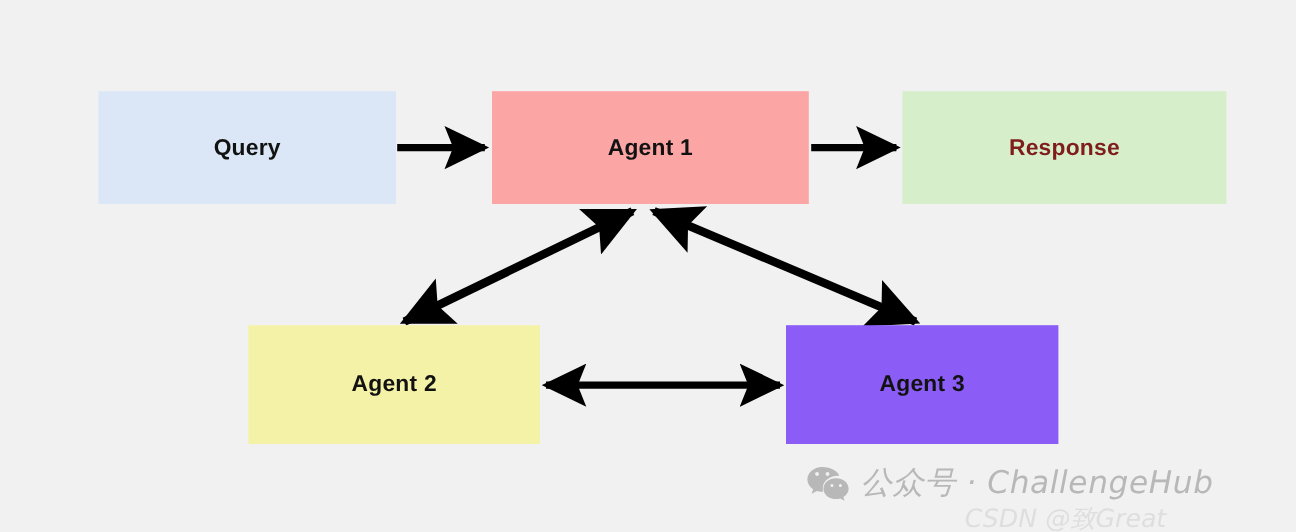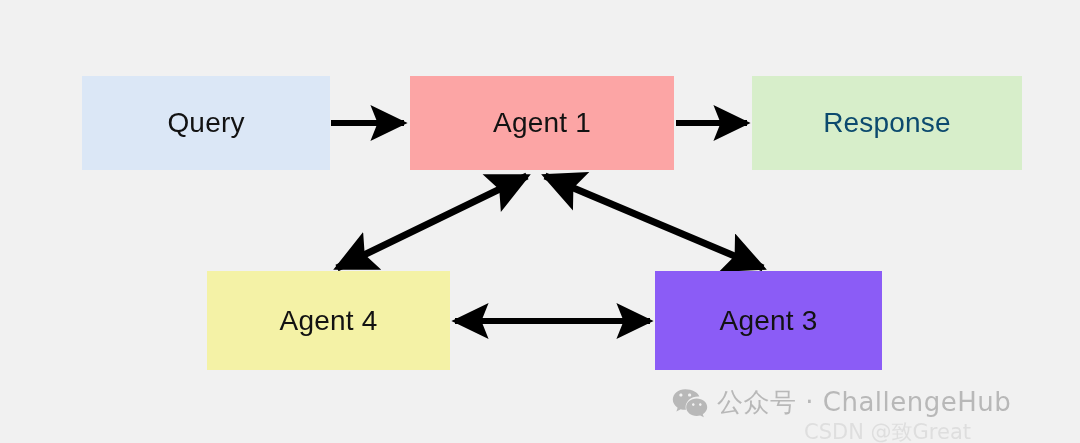--- a/index.html
+++ b/index.html
@@ -20,24 +20,24 @@
     height: 443px;
   }
   .node {
     position: absolute;
     display: flex;
     align-items: center;
     justify-content: center;
     box-sizing: border-box;
   }
   .node-label {
-    font-size: 28px;
+    font-size: 19px;
     color: #121212;
     letter-spacing: 0.2px;
-    font-weight: 400;
+    font-weight: 700;
     line-height: 1;
     white-space: nowrap;
   }
   #node-query {
     left: 82px;  top: 76px;  width: 248px; height: 94px;
   }
   #node-agent1 {
     left: 410px; top: 76px;  width: 264px; height: 94px;
   }
   #node-response {
@@ -55,20 +55,21 @@
     width: 1080px;
     height: 443px;
     pointer-events: none;
   }
   #watermark {
     position: absolute;
     left: 672px;
     top: 385px;
     width: 400px;
     height: 58px;
+    font-style: italic;
   }
   .wm-primary {
     position: absolute;
     left: 0;
     top: 0;
     display: flex;
     align-items: center;
     gap: 9px;
   }
   .wm-text {
@@ -126,25 +127,25 @@
 
   <div class="node" id="node-query" style="left: 82px; top: 76px; width: 248px; height: 94px; background: rgb(219, 231, 246);">
     <span class="node-label" style="color: rgb(18, 18, 18);">Query</span>
   </div>
 
   <div class="node" id="node-agent1" style="left: 410px; top: 76px; width: 264px; height: 94px; background: #fca5a5;">
     <span class="node-label" style="color: rgb(18, 18, 18);">Agent 1</span>
   </div>
 
   <div class="node" id="node-response" style="left: 752px; top: 76px; width: 270px; height: 94px; background: rgb(215, 238, 202);">
-    <span class="node-label" style="color: #0c4a6e;">Response</span>
+    <span class="node-label" style="color: #7f1d1d;">Response</span>
   </div>
 
   <div class="node" id="node-agent2" style="left: 207px; top: 271px; width: 243px; height: 99px; background: rgb(244, 242, 166);">
-    <span class="node-label" style="color: rgb(18, 18, 18);">Agent 4</span>
+    <span class="node-label" style="color: rgb(18, 18, 18);">Agent 2</span>
   </div>
 
   <div class="node" id="node-agent3" style="left: 655px; top: 271px; width: 227px; height: 99px; background: #8b5cf6;">
     <span class="node-label" style="color: rgb(18, 18, 18);">Agent 3</span>
   </div>
 
   <div id="watermark">
     <div class="wm-primary">
       <svg width="36" height="30" viewBox="0 0 36 30" xmlns="http://www.w3.org/2000/svg">
         <path d="M13.2 1.2C6.3 1.2 0.8 5.9 0.8 11.6c0 3.3 1.9 6.2 4.8 8.1l-1.2 3.7 4.3-2.2c1.4 0.4 2.5 0.6 4.1 0.6 0.4 0 0.8 0 1.2-0.05-0.3-0.9-0.4-1.8-0.4-2.8 0-5.8 5.6-10.5 12.5-10.5 0.5 0 0.9 0.02 1.3 0.07C26.2 4.7 20.3 1.2 13.2 1.2z M8.9 8.6c-0.9 0-1.6-0.7-1.6-1.6 0-0.9 0.7-1.6 1.6-1.6 0.9 0 1.6 0.7 1.6 1.6C10.5 7.9 9.8 8.6 8.9 8.6z M17.6 8.6c-0.9 0-1.6-0.7-1.6-1.6 0-0.9 0.7-1.6 1.6-1.6 0.9 0 1.6 0.7 1.6 1.6C19.2 7.9 18.5 8.6 17.6 8.6z" fill="#b8b8b8"></path>

